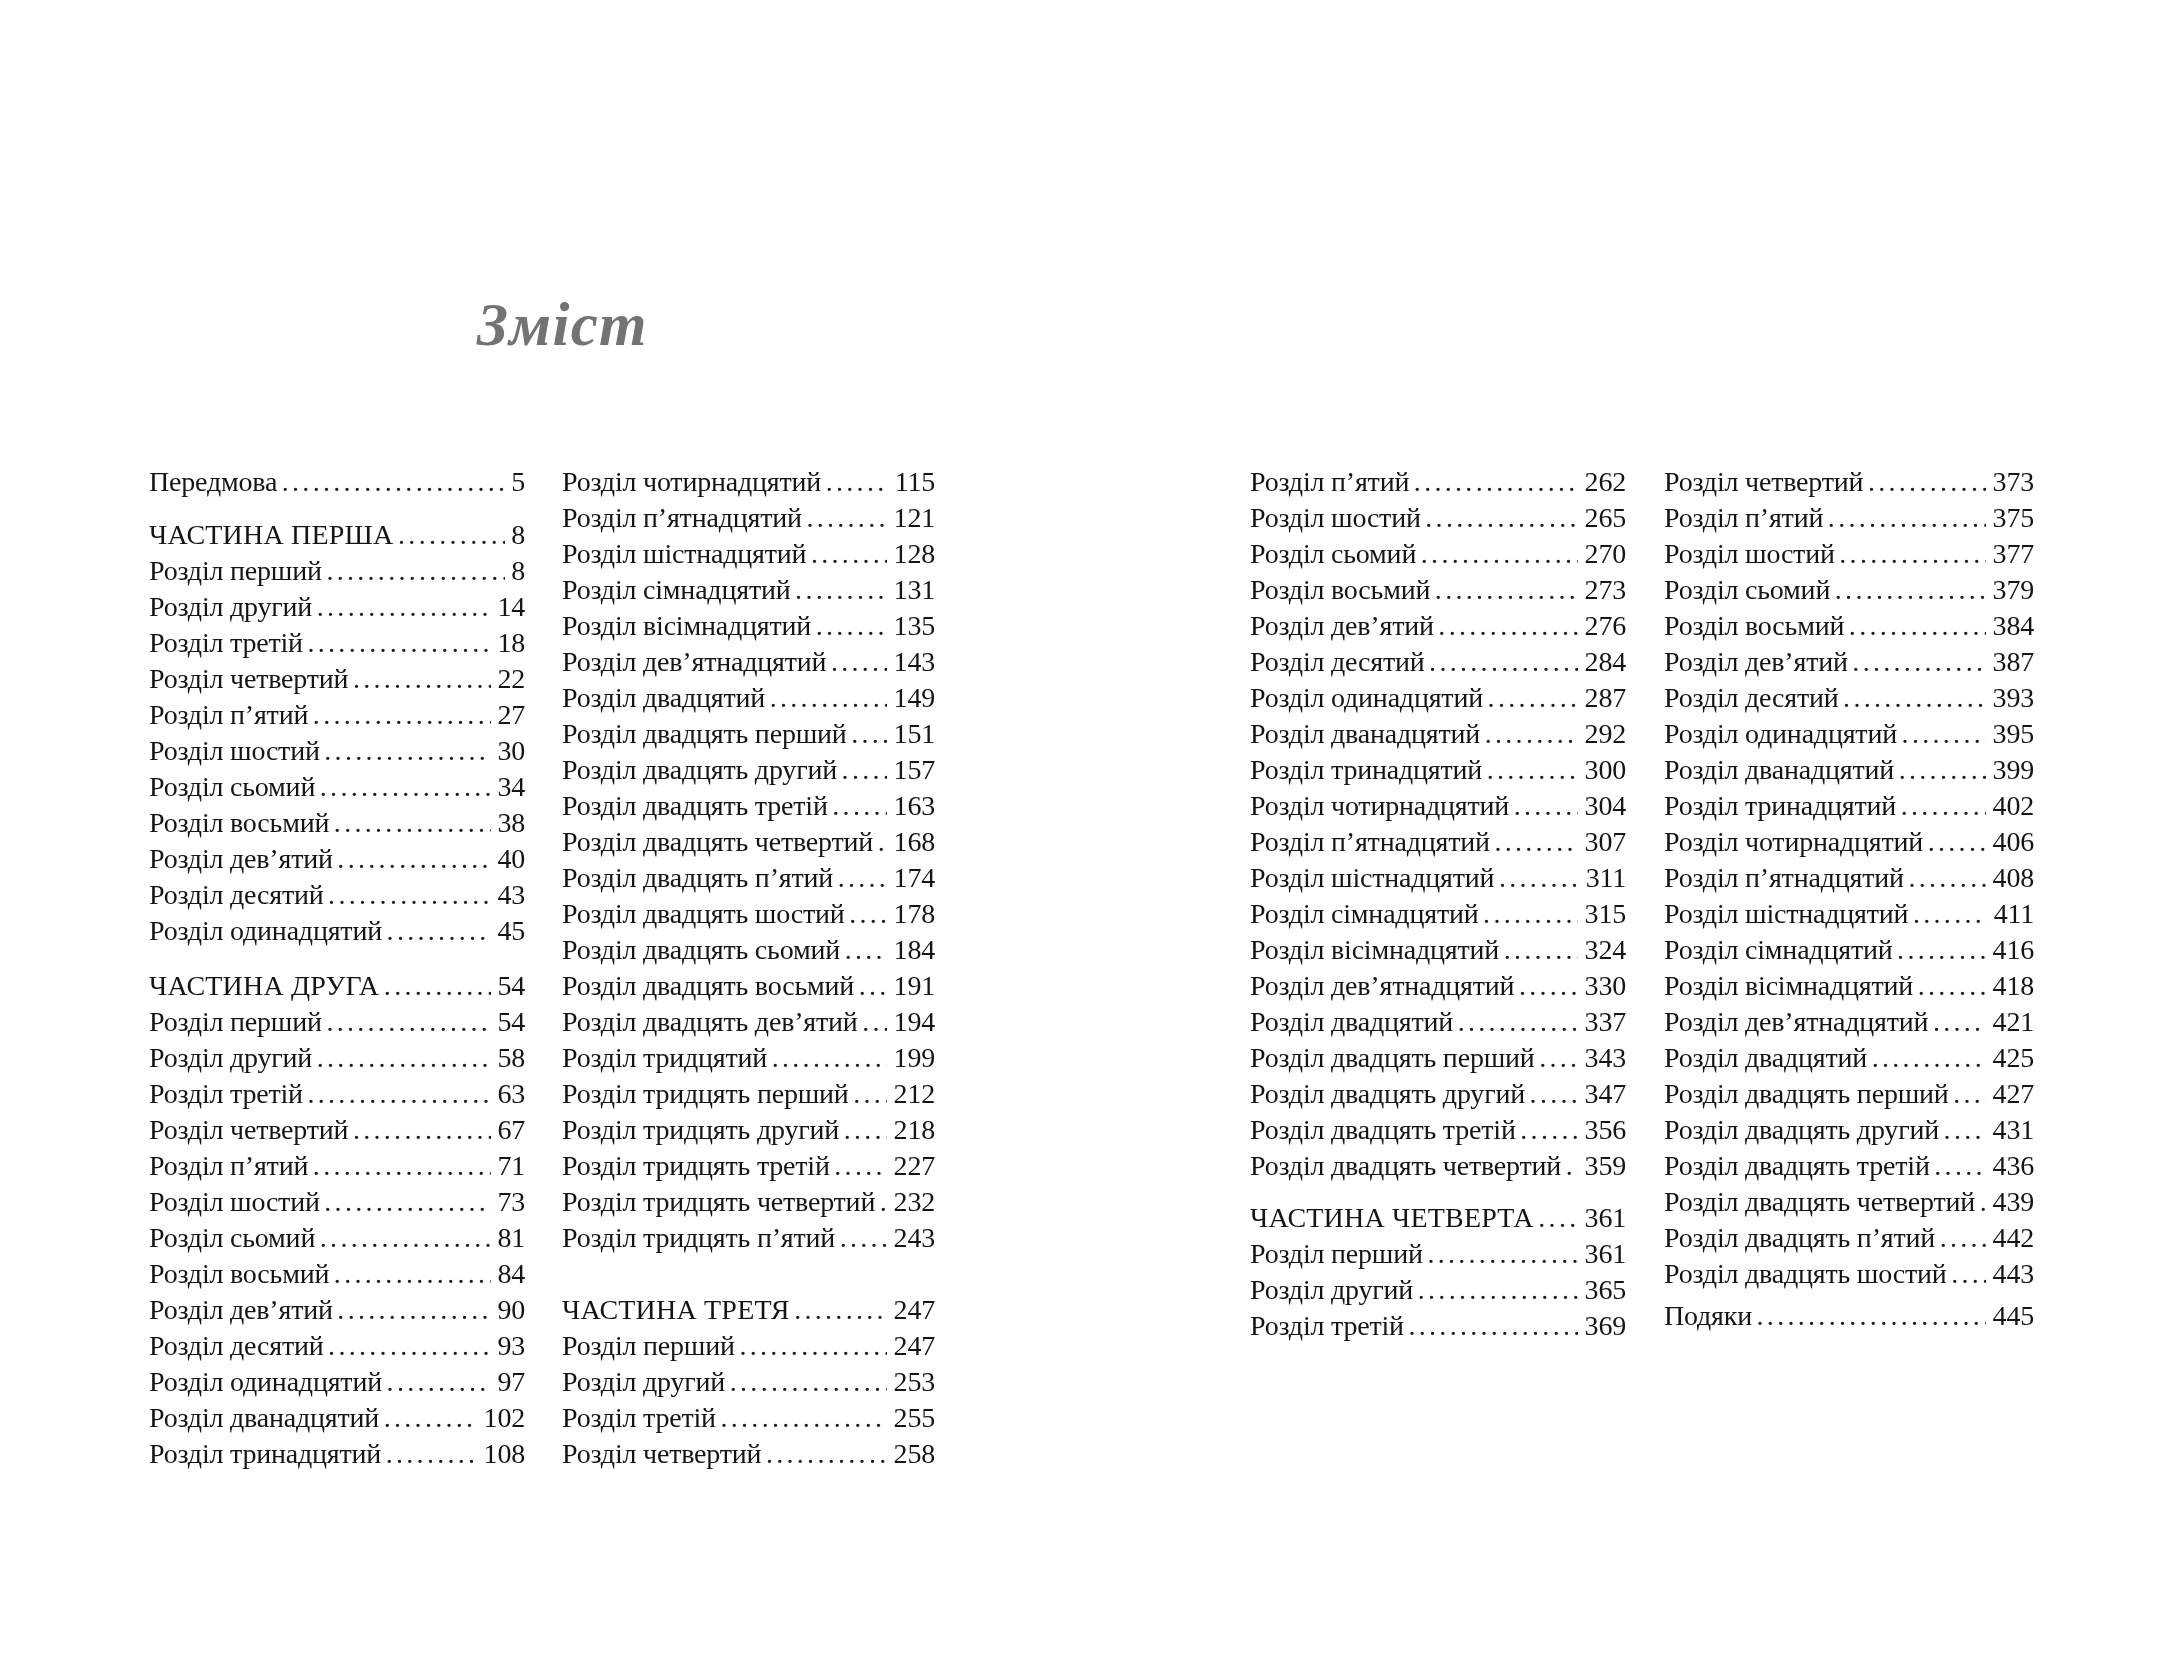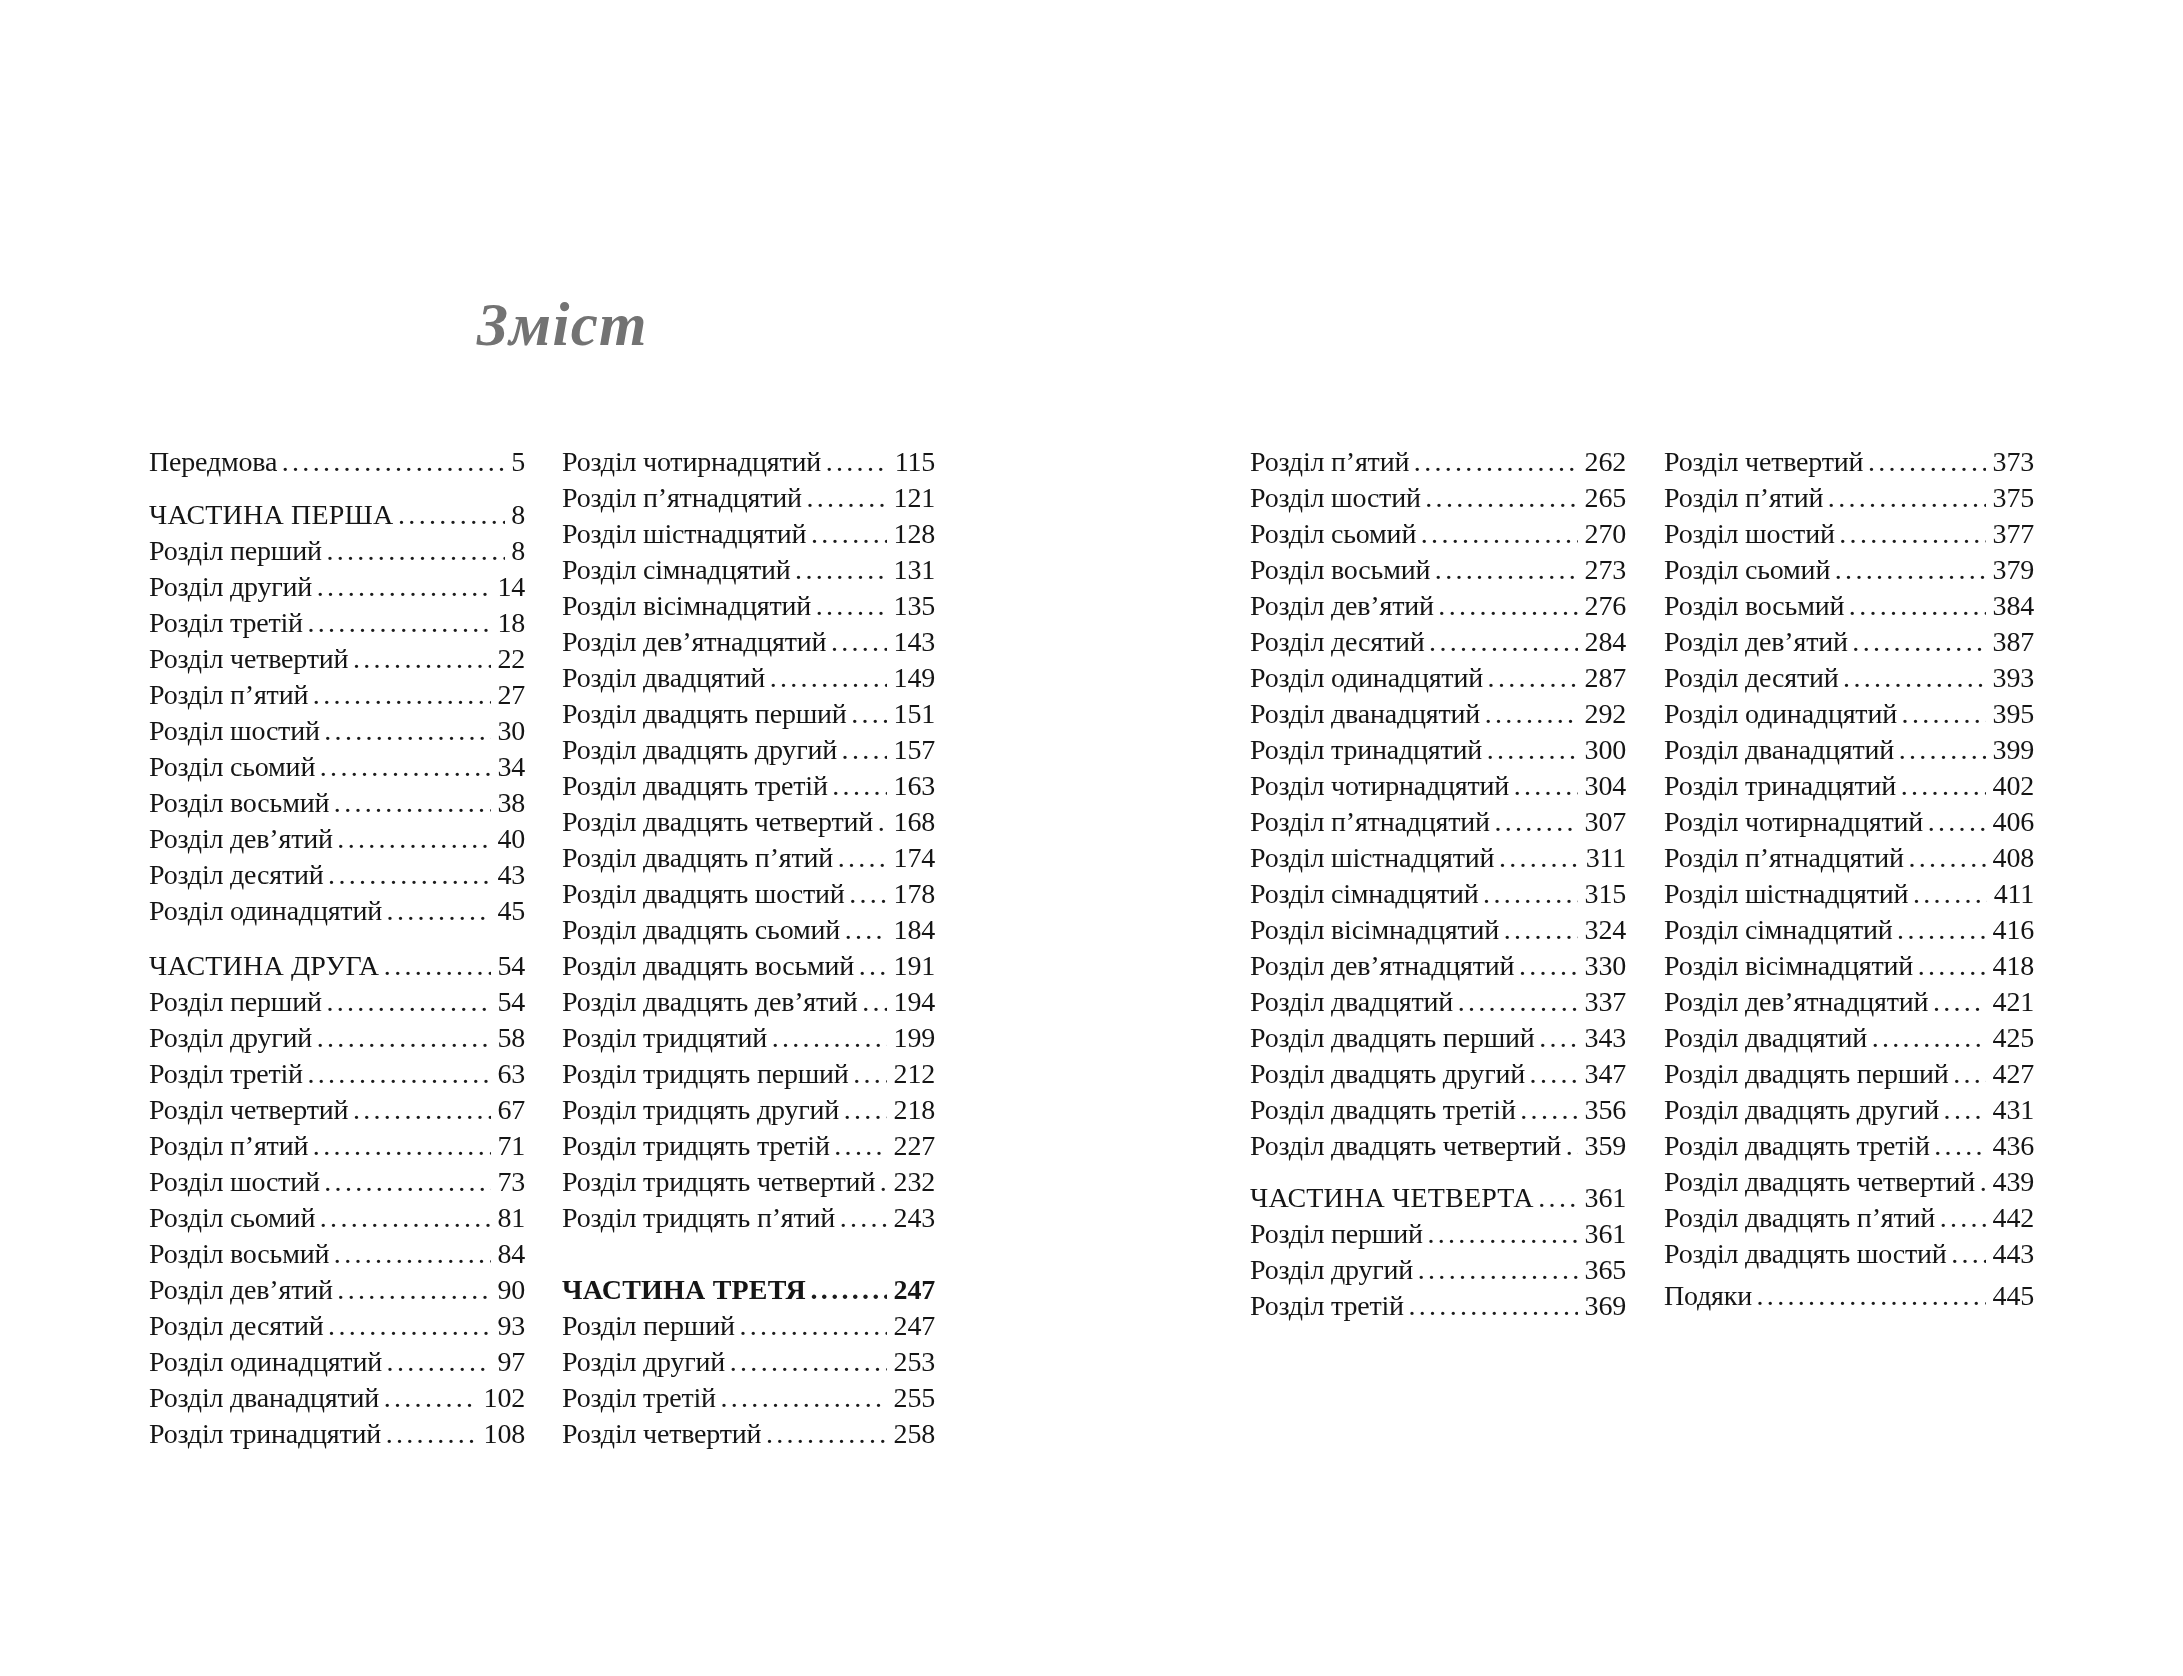--- a/index.html
+++ b/index.html
@@ -23,21 +23,21 @@
     margin: 0;
     font-size: 61px;
     line-height: 1;
     font-style: italic;
     font-weight: 700;
     letter-spacing: 1.3px;
     color: #737373;
   }
   .col {
     position: absolute;
-    top: 444px;
+    top: 464px;
   }
   .row {
     display: flex;
     align-items: baseline;
     height: 36px;
     line-height: 36px;
     font-size: 28px;
     letter-spacing: -0.2px;
     white-space: nowrap;
   }
@@ -313,21 +313,21 @@
       <div class="row">
         <span class="label">Розділ тридцять четвертий</span>
         <span class="leader"></span>
         <span class="page">232</span>
       </div>
       <div class="row">
         <span class="label">Розділ тридцять п’ятий</span>
         <span class="leader"></span>
         <span class="page">243</span>
       </div>
-      <div class="row section" style="margin-top: 36px; font-weight: bold;">
+      <div class="row section" style="margin-top: 36px;">
         <span class="label">ЧАСТИНА ТРЕТЯ</span>
         <span class="leader"></span>
         <span class="page">247</span>
       </div>
       <div class="row">
         <span class="label">Розділ перший</span>
         <span class="leader"></span>
         <span class="page">247</span>
       </div>
       <div class="row">

